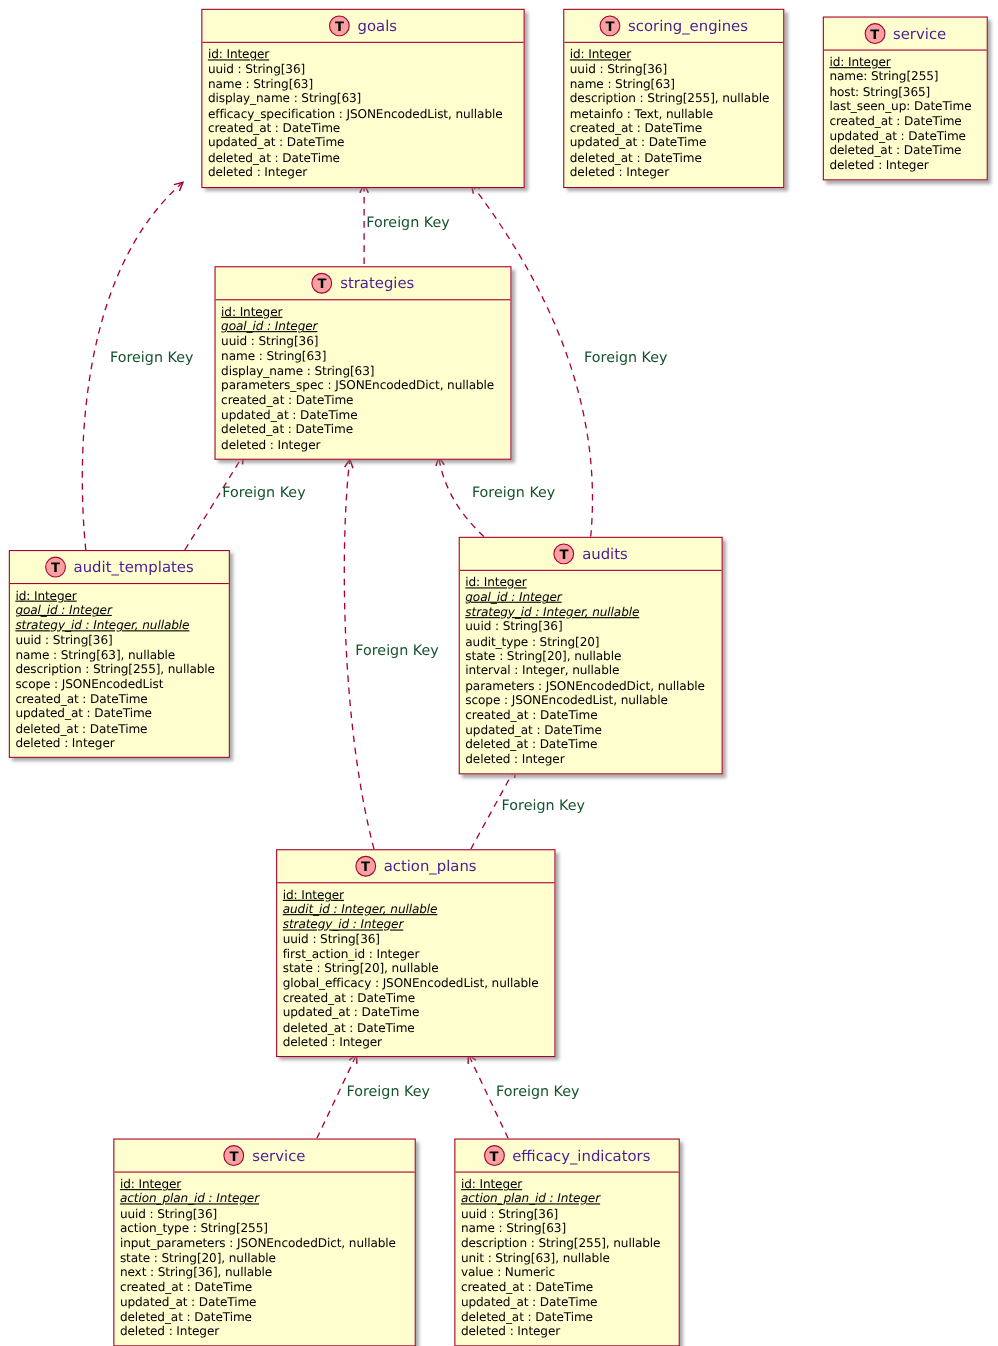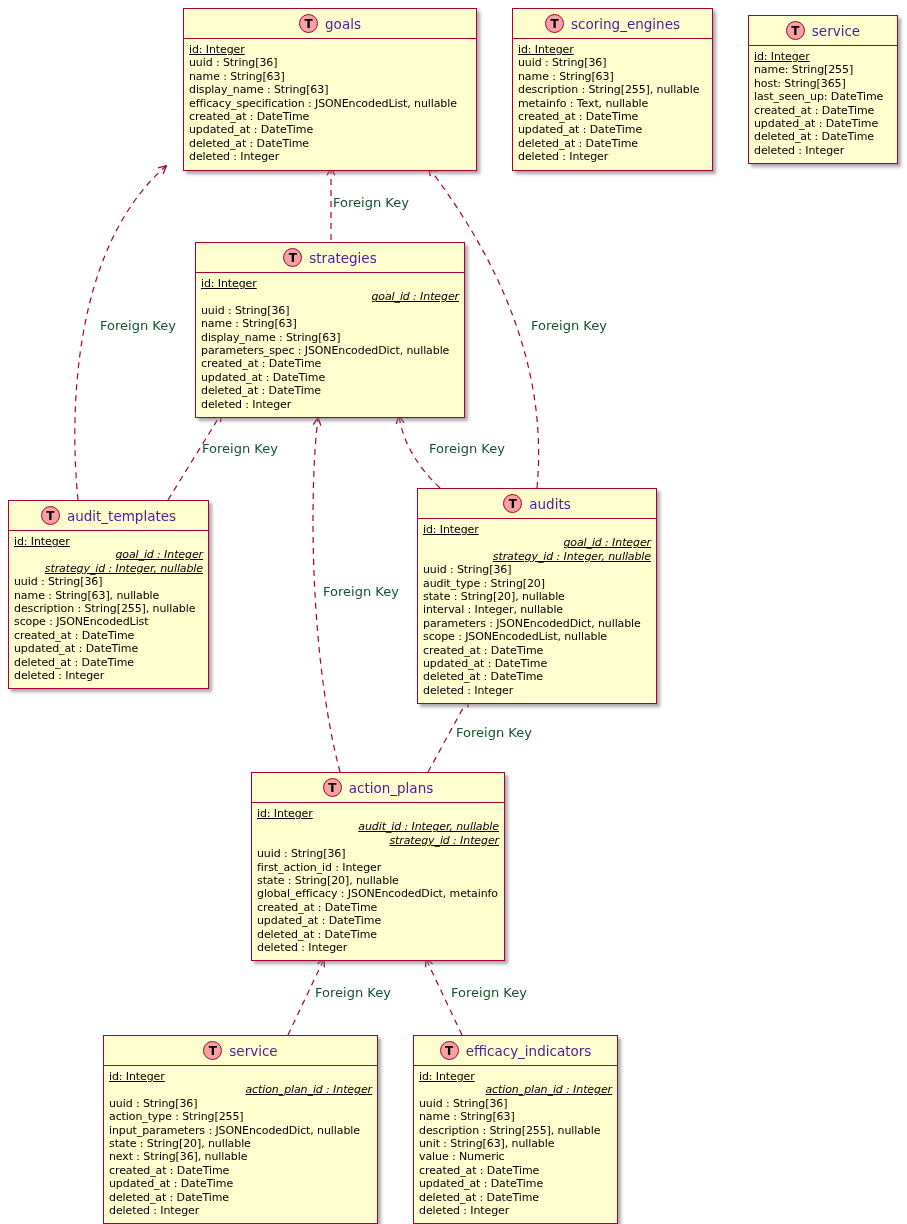--- a/index.html
+++ b/index.html
@@ -23,21 +23,21 @@
     font-weight:bold; font-size:12px; color:#000;
     flex:0 0 auto;
   }
   .tbl-title { font-size:13.5px; color:#4c1d95; white-space:nowrap; }
   .tbl-body { padding:4px 5px 6px 5px; }
   .field {
     font-size:11px; line-height:13.4px; letter-spacing:-0.1px;
     color:#000; white-space:nowrap;
   }
   .field.pk { text-decoration:underline; }
-  .field.fk { text-decoration:underline; font-style:italic;text-align:right; }
+  .field.fk { text-decoration:underline; font-style:italic; }
   .edge-label {
     position:absolute; font-size:13px; color:#14532d; white-space:nowrap;
   }
 </style>
 </head>
 <body>
 
 <div class="canvas">
   <svg class="edges" viewBox="0 0 907 1224">
       <defs>
@@ -169,21 +169,21 @@
           <div class="spot" style="background: rgb(247, 161, 161); border-color: rgb(168, 0, 54); color: rgb(0, 0, 0);">T</div>
           <div class="tbl-title">action_plans</div>
         </div>
         <div class="tbl-body">
           <div class="field pk">id: Integer</div>
           <div class="field fk">audit_id : Integer, nullable</div>
           <div class="field fk">strategy_id : Integer</div>
           <div class="field">uuid : String[36]</div>
           <div class="field">first_action_id : Integer</div>
           <div class="field">state : String[20], nullable</div>
-          <div class="field">global_efficacy : JSONEncodedDict, metainfo</div>
+          <div class="field">global_efficacy : JSONEncodedList, nullable</div>
           <div class="field">created_at : DateTime</div>
           <div class="field">updated_at : DateTime</div>
           <div class="field">deleted_at : DateTime</div>
           <div class="field">deleted : Integer</div>
         </div>
       </div>
       <div class="db-table" style="left: 103px; top: 1035px; width: 275px;">
         <div class="tbl-header">
           <div class="spot" style="background: rgb(247, 161, 161); border-color: rgb(168, 0, 54); color: rgb(0, 0, 0);">T</div>
           <div class="tbl-title">service</div>

